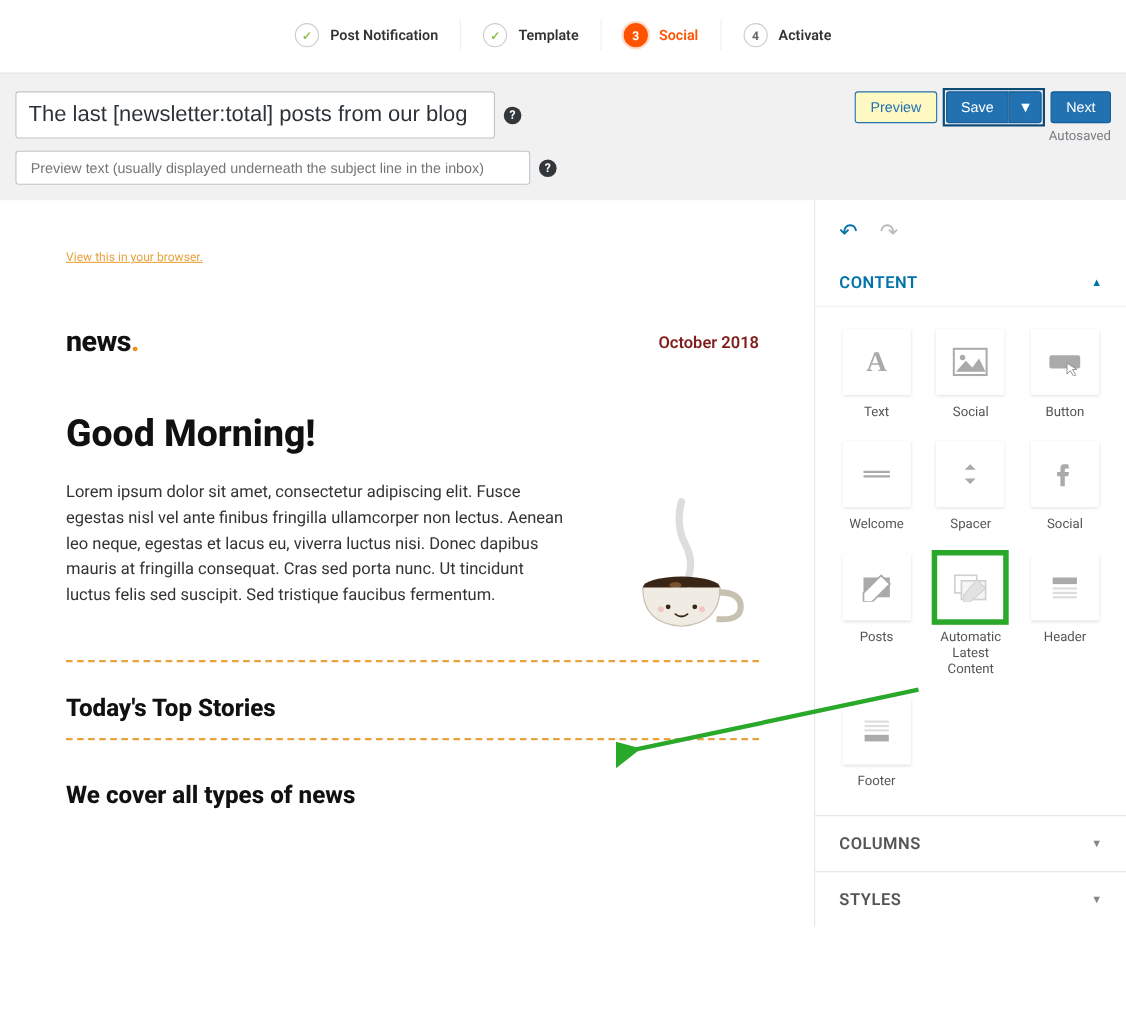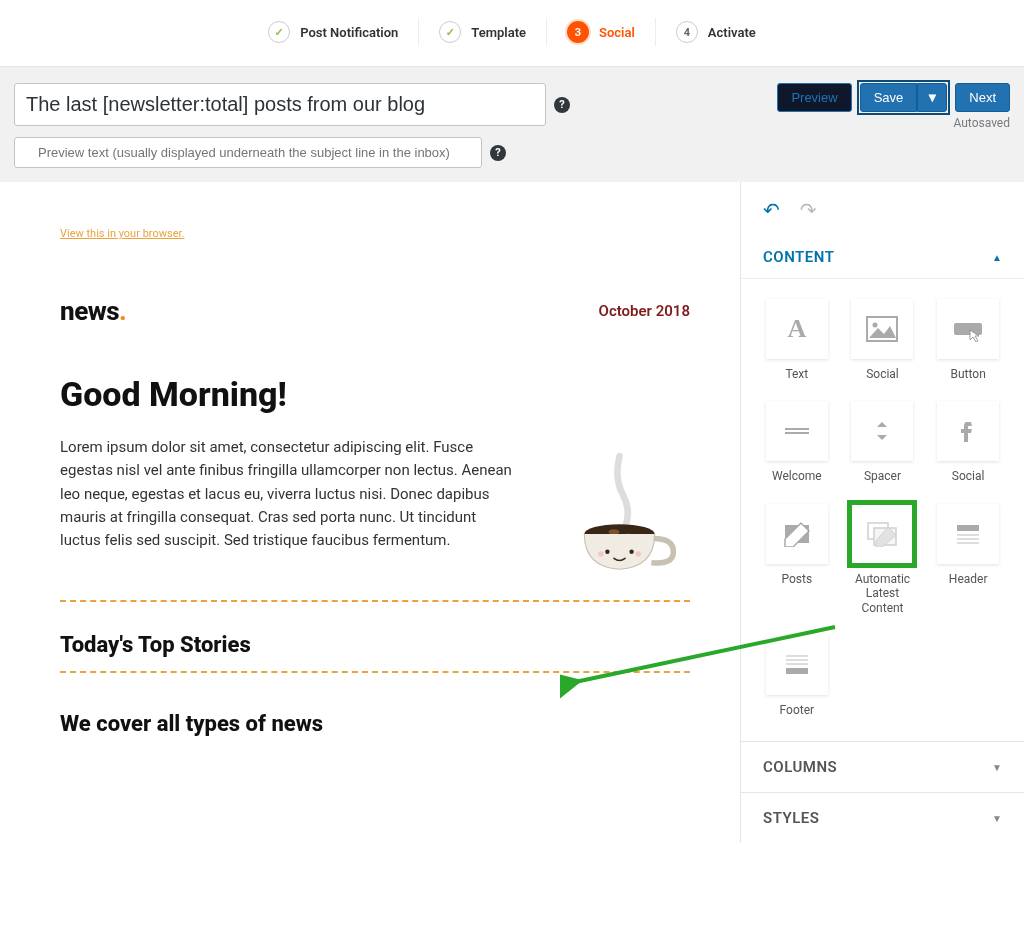--- a/index.html
+++ b/index.html
@@ -13,27 +13,27 @@
 .step-circle.done { background: #fff; border: 1px solid #ccc; color: #8bc34a; }
 .step-circle.active { background: #ff5301; color: #fff; border: 2px solid #ff5301; box-shadow: 0 0 0 2px rgba(255,83,1,0.2); }
 .step-circle.future { background: #fff; border: 1px solid #ccc; color: #666; }
 .step-label { font-size: 13px; font-weight: 600; color: #333; }
 .step-label.active { color: #ff5301; }
 
 
 .headerbar { background: #f1f1f1; padding: 16px 14px 14px; border-top: 1px solid #e5e5e5; }
 .headerbar-row { display: flex; align-items: flex-start; gap: 10px; }
 .subject-wrap { flex: 0 0 auto; display:flex; align-items:center; gap:8px; }
-.subject-input { width: 532px; padding: 9px 11px; font-size: 20px; border: 1px solid #c3c4c7; border-radius: 3px; background: #fff; color: #2c3338; }
-.preview-input { width: 468px; padding: 7px 23px; font-size: 13px; border: 1px solid #c3c4c7; border-radius: 3px; background: #fff; color: #2c3338; margin-top: 11px; }
+.subject-input { width: 436px; padding: 9px 11px; font-size: 20px; border: 1px solid #c3c4c7; border-radius: 3px; background: #fff; color: #2c3338; }
+.preview-input { width: 468px; padding: 7px 13px; font-size: 13px; border: 1px solid #c3c4c7; border-radius: 3px; background: #fff; color: #2c3338; margin-top: 11px; }
 .help-dot { width: 16px; height: 16px; border-radius: 50%; background: #32373c; color: #fff; font-size: 11px; display:flex; align-items:center; justify-content:center; font-weight:bold; }
 .headerbar-spacer { flex: 1; }
 .headerbar-buttons { display: flex; gap: 8px; align-items:flex-start; }
 .btn { padding: 6px 13px; font-size: 13px; border-radius: 3px; cursor: pointer; border: 1px solid transparent; }
-.btn-preview { background: #0f172a; border: 1px solid #2271b1; color: #2271b1; }
+.btn-preview { background: #fef9c3; border: 1px solid #2271b1; color: #2271b1; }
 .btn-save-group { display:flex; outline: 2px solid #0a4b78; outline-offset: 1px; }
 .btn-save { background: #2271b1; color: #fff; border: 1px solid #135e96; border-radius: 3px 0 0 3px; }
 .btn-save-drop { background: #2271b1; color: #fff; border: 1px solid #135e96; border-left-color: #135e96; border-radius: 0 3px 3px 0; width: 30px; display:flex; align-items:center; justify-content:center; }
 .btn-next { background: #2271b1; color: #fff; border: 1px solid #135e96; }
 .autosaved { font-size: 12px; color: #787c82; text-align: right; margin-top: 4px; }
 
 
 .main { display: flex; }
 .canvas { flex: 1; padding: 40px 50px 30px 60px; }
 .sidebar { width: 284px; border-left: 1px solid #e5e5e5; background: #fff; padding-top: 10px; }

